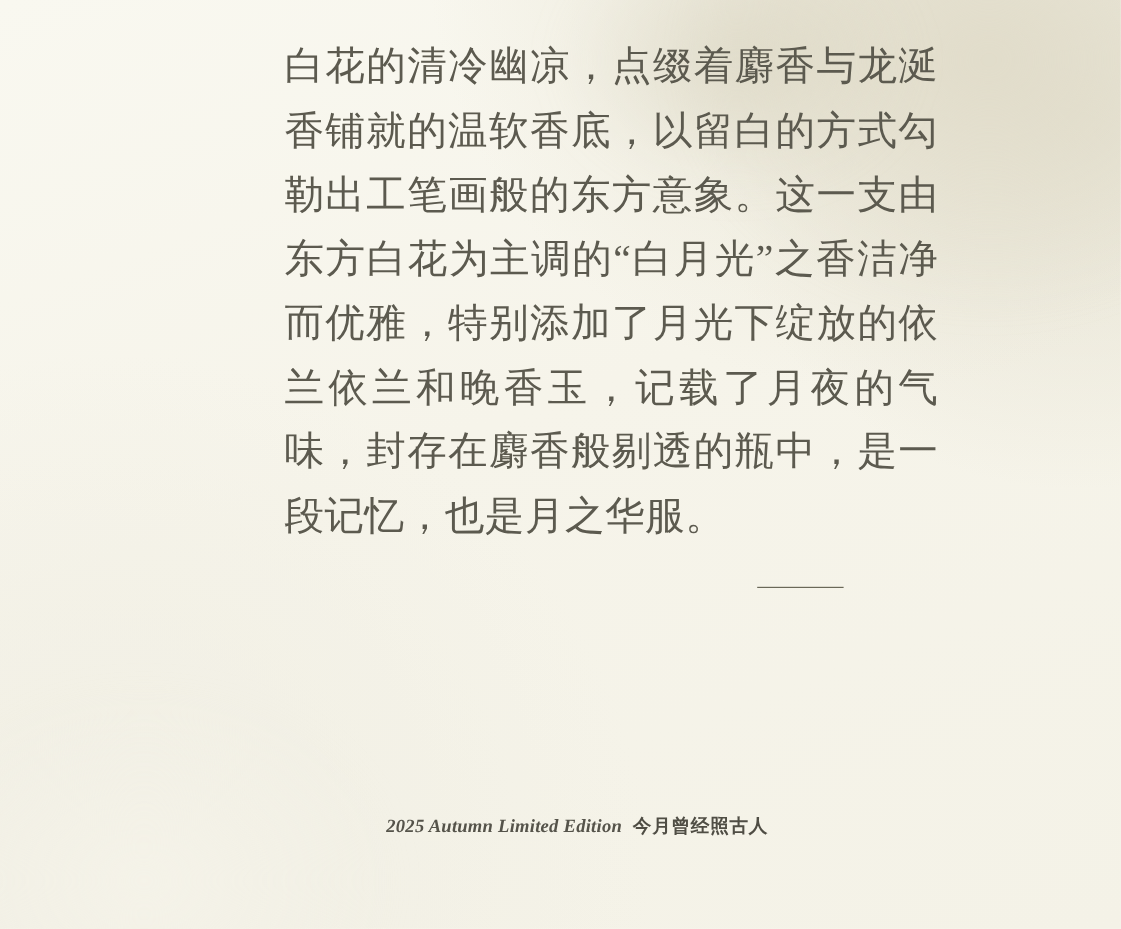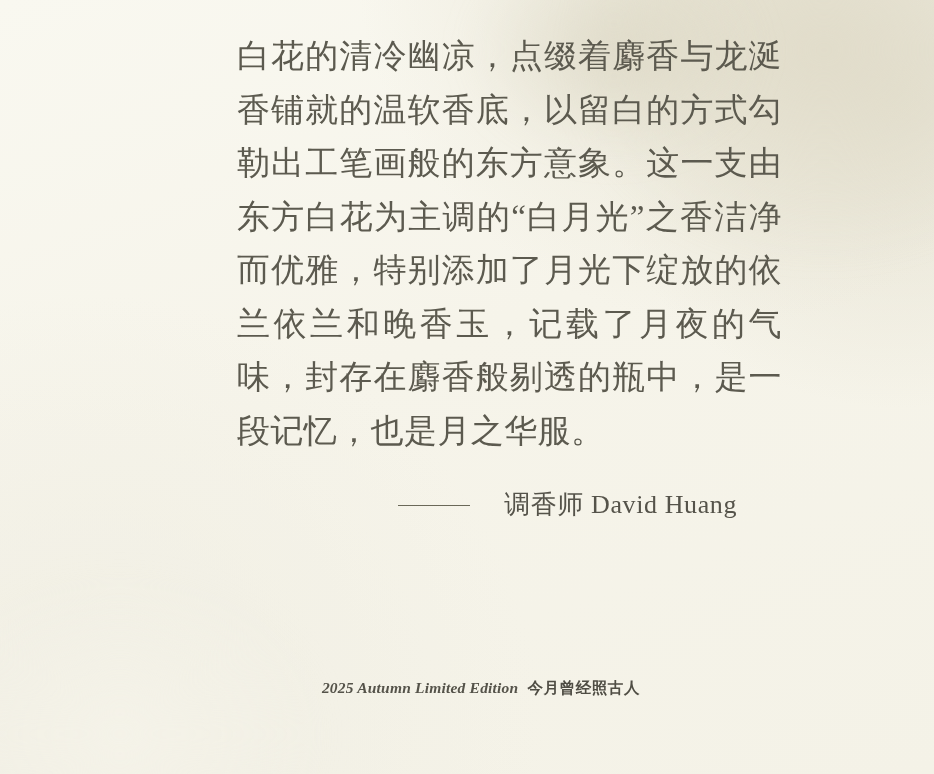--- a/index.html
+++ b/index.html
@@ -142,21 +142,20 @@
   <div class="paper-wash"></div>
   <div class="paper-wash-2"></div>
   <div class="paper-wash-3"></div>
 
   <div class="content">
 
     <div class="body-copy">白花的清冷幽凉，点缀着麝香与龙涎香铺就的温软香底，以留白的方式勾勒出工笔画般的东方意象。这一支由东方白花为主调的“白月光”之香洁净而优雅，特别添加了月光下绽放的依兰依兰和晚香玉，记载了月夜的气味，封存在麝香般剔透的瓶中，是一段记忆，也是月之华服。</div>
 
     <div class="signature">
       <span class="sig-rule"></span>
-      <span class="sig-text">调香师 David Huang</span>
     </div>
 
     <div class="footer">
       <span class="footer-en">2025 Autumn Limited Edition</span><span class="footer-cn">今月曾经照古人</span>
     </div>
 
   </div>
 </div>
 
 </body></html>

